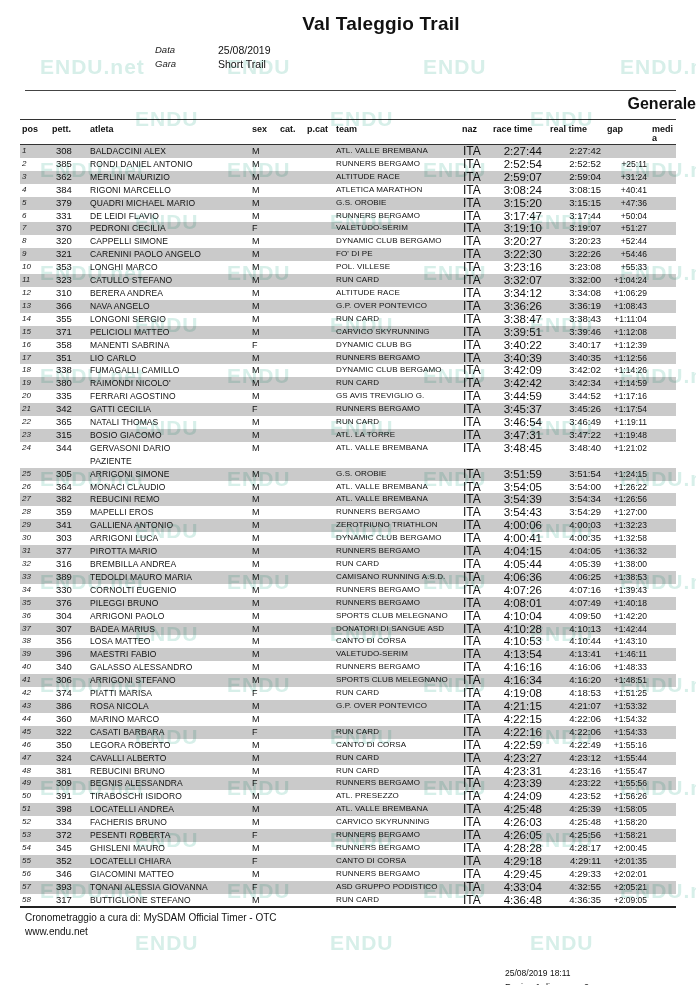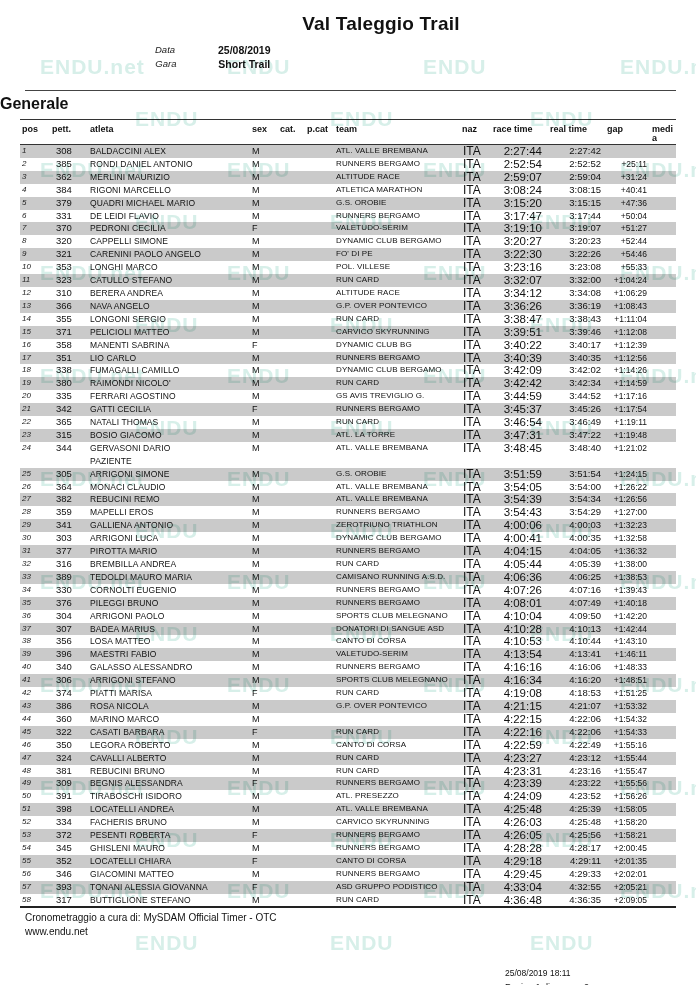--- a/index.html
+++ b/index.html
@@ -7,25 +7,25 @@
     position:relative;width:696px;height:985px;background:#ffffff;
     font-family:"Liberation Sans","DejaVu Sans",sans-serif;color:#111;
     margin:0 auto;overflow:hidden;
   }
   
   .wm-layer{position:absolute;inset:0;z-index:5;pointer-events:none;mix-blend-mode:multiply;}
   .wm{position:absolute;font-weight:bold;font-size:21px;letter-spacing:1px;color:#d7efe9;white-space:nowrap;}
   
   .title{position:absolute;top:13px;left:0;width:100%;text-align:center;font-size:19px;font-weight:bold;letter-spacing:.2px;padding-left:33px;}
   .meta{position:absolute;top:43px;left:155px;font-size:9.5px;}
-  .meta-row{display:flex;line-height:14px;justify-content:center;}
+  .meta-row{display:flex;line-height:14px;}
   .meta-label{width:63px;font-style:italic;color:#222;}
-  .meta-value{font-weight:bold;font-size:10.5px;}
+  .meta-value{font-weight:normal;font-size:10.5px;}
   .rule-top{position:absolute;top:90px;left:25px;width:651px;border-top:1.6px solid #444;}
-  .section-title{position:absolute;top:95px;left:0;width:100%;text-align:left;font-size:16px;font-weight:bold;}
+  .section-title{position:absolute;top:95px;left:0;width:100%;text-align:right;font-size:16px;font-weight:bold;}
   
   .tbl-wrap{position:absolute;top:119px;left:20px;width:656px;z-index:1;}
   table{border-collapse:collapse;table-layout:fixed;width:656px;}
   thead th{
     font-size:9px;font-weight:bold;text-align:left;vertical-align:top;
     padding:4px 0 0 2px;height:19px;
     border-top:1.6px solid #333;border-bottom:1.2px solid #333;
   }
   thead th.num{padding-right:3px;}
   thead th.brk{word-break:break-all;line-height:9px;padding-top:5px;}

